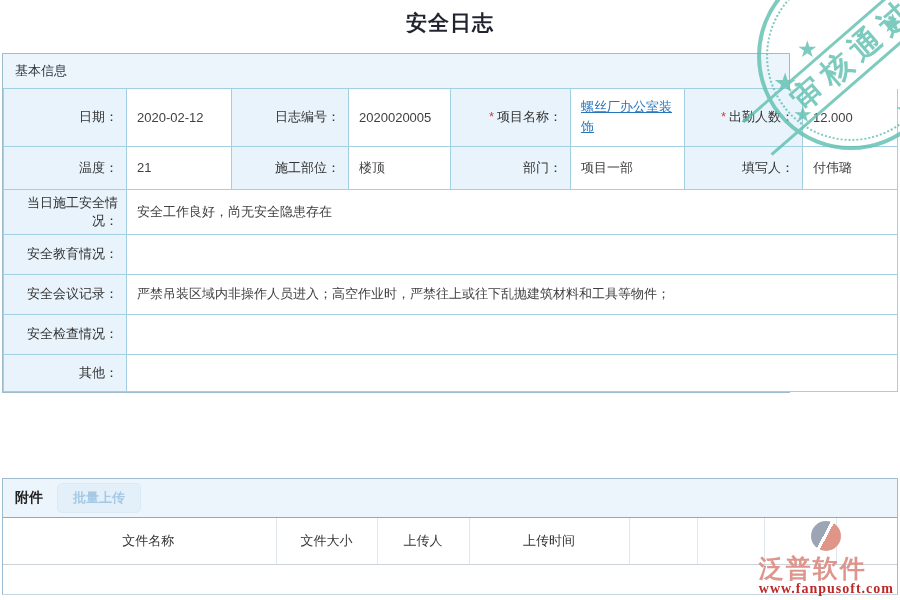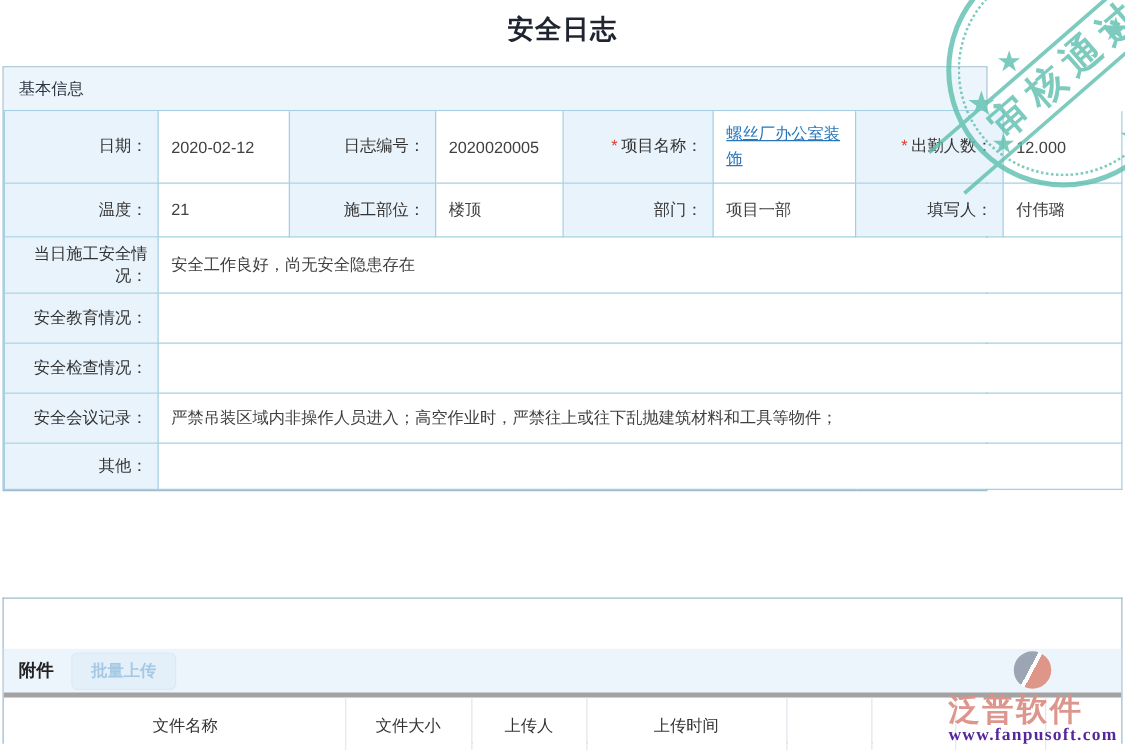--- a/index.html
+++ b/index.html
@@ -66,22 +66,22 @@
   .form-table td.no-top { border-top:none; }
   .req { color:#e03a2f; margin-right:3px; font-size:13px; }
   a.proj-link { color:#2877bd; text-decoration:underline; cursor:pointer; word-break:break-all; line-height:1.55; }
 
   
   .attach-box {
     position:absolute; left:2px; top:478px; width:896px; height:117px;
     border:1px solid #9dbccf; border-bottom-color:#c6d6e0; background:#fff; z-index:1;
   }
   .attach-bar {
-    height:39px; background:#edf5fc; border-bottom:4px solid #a3a3a3;
-    display:flex; align-items:center; padding-left:12px; gap:14px;margin-top:40px;
+    height:39px; background:#edf5fc; border-bottom:1px solid #a3a3a3;
+    display:flex; align-items:center; padding-left:12px; gap:14px;
   }
   .attach-title { font-size:14px; font-weight:bold; color:#222; }
   .batch-btn {
     border:1px solid #d9eaf7; background:#e3f0fa; color:#a5c9e4;
     font-size:13px; padding:5px 15px; border-radius:5px; cursor:pointer;
     font-family:inherit;
     font-weight:bold;
   }
   table.attach-table { width:100%; border-collapse:collapse; table-layout:fixed; }
   .attach-table th {
@@ -100,21 +100,21 @@
   .logo-icon {
     width:30px; height:30px; border-radius:50%; margin-top:3px;
     background:linear-gradient(118deg,#97a1b1 44%,#ffffff 44%,#ffffff 52%,#de9183 52%);
     flex:0 0 auto;
   }
   .logo-brand {
     font-size:25px; font-weight:bold; color:#dc9187; letter-spacing:2px; line-height:1.05;
   }
   .logo-url {
     font-family:"Liberation Serif","DejaVu Serif",serif;
-    font-size:14px; font-weight:bold; color:#4c1d95; text-align:right; letter-spacing:1px;
+    font-size:14px; font-weight:bold; color:#b91c1c; text-align:right; letter-spacing:1px;
   }
 </style>
 </head>
 <body>
 
 <div class="page">
 
   <div class="page-title">安全日志</div>
 
   <div class="stamp">
@@ -168,26 +168,26 @@
       </tr>
       <tr class="full">
         <td class="lbl"><span>当日施工安全情况：</span></td>
         <td class="val" colspan="7">安全工作良好，尚无安全隐患存在</td>
       </tr>
       <tr class="full">
         <td class="lbl"><span>安全教育情况：</span></td>
         <td class="val" colspan="7"></td>
       </tr>
       <tr class="full">
+        <td class="lbl"><span>安全会议记录：</span></td>
+        <td class="val" colspan="7">严禁吊装区域内非操作人员进入；高空作业时，严禁往上或往下乱抛建筑材料和工具等物件；</td>
+      </tr>
+      <tr class="full">
         <td class="lbl"><span>安全检查情况：</span></td>
         <td class="val" colspan="7"></td>
-      </tr>
-      <tr class="full">
-        <td class="lbl"><span>安全会议记录：</span></td>
-        <td class="val" colspan="7">严禁吊装区域内非操作人员进入；高空作业时，严禁往上或往下乱抛建筑材料和工具等物件；</td>
       </tr>
       <tr class="full last">
         <td class="lbl"><span>其他：</span></td>
         <td class="val" colspan="7"></td>
       </tr>
     </tbody>
       </table>
   </div>
 
   <div class="attach-box">

